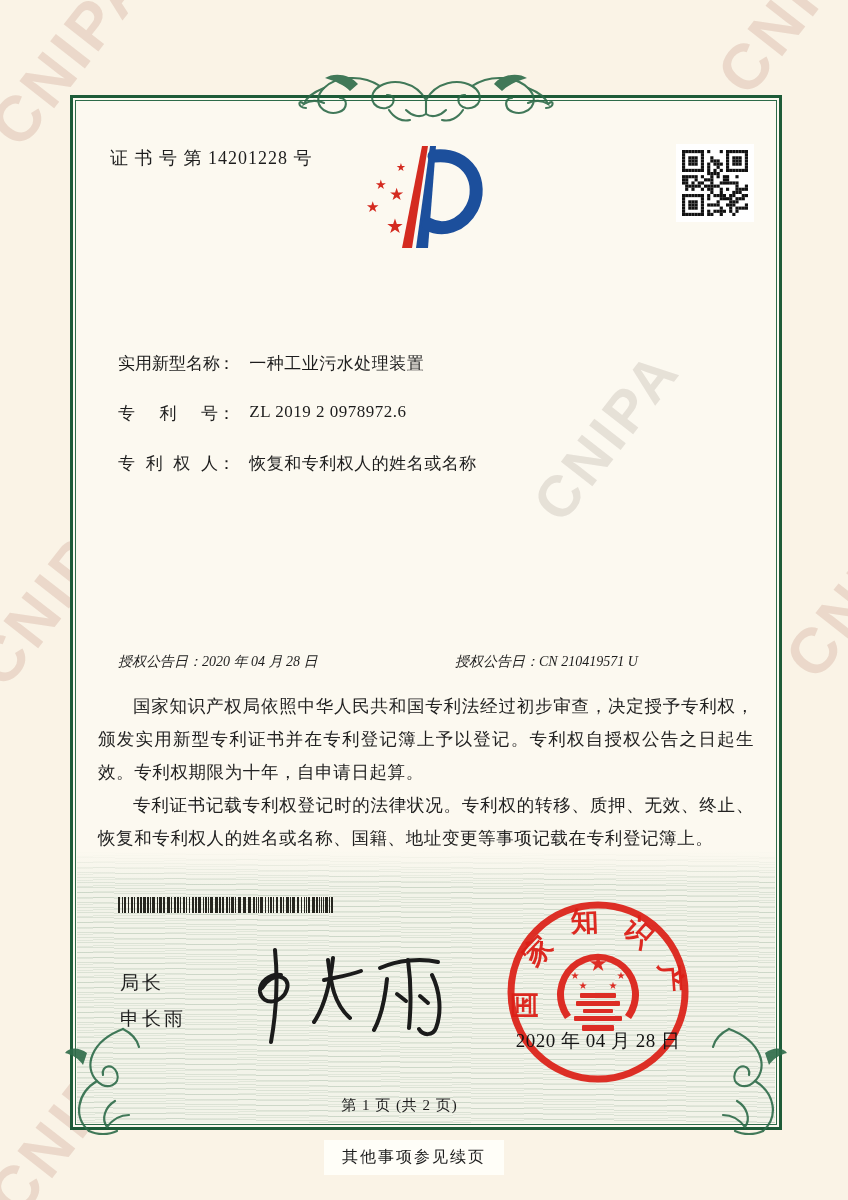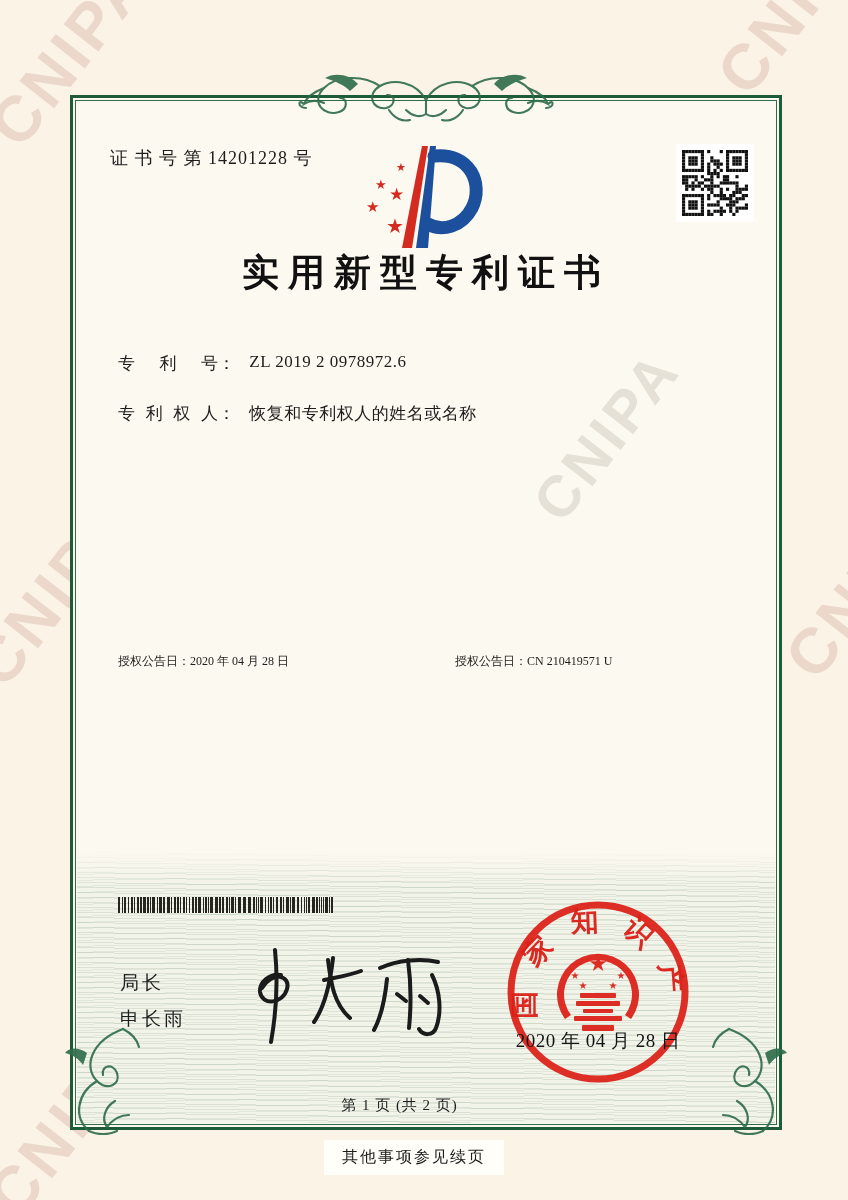--- a/index.html
+++ b/index.html
@@ -43,21 +43,21 @@
   .title {
     position:absolute; left:70px; top:248px; width:712px; text-align:center; z-index:5;
     font-size:37px; font-weight:bold; letter-spacing:9px; color:#111;
   }
   
   .fields { position:absolute; left:118px; top:352px; z-index:5; font-size:17px; }
   .frow { height:24px; margin-bottom:26px; white-space:nowrap; }
   .flabel { display:inline-block; width:100px; text-align:justify; text-align-last:justify; vertical-align:top; }
   .colon { display:inline-block; vertical-align:top; }
   .fvalue { display:inline-block; margin-left:10px; letter-spacing:.5px; vertical-align:top; }
-  .grant-row { position:absolute; left:118px; top:653px; z-index:5; font-size:12px; white-space:nowrap; }
+  .grant-row { position:absolute; left:118px; top:653px; z-index:5; font-size:14px; white-space:nowrap;font-style:italic; }
   .grant-right { position:absolute; left:337px; top:0; }
   
   .body-text {
     position:absolute; left:98px; top:690px; width:656px; z-index:5;
     font-size:17.5px; line-height:33px; letter-spacing:.6px; color:#222; text-align:justify;
   }
   .body-text p { text-indent:2em; }
   
   .barcode { position:absolute; left:118px; top:897px; width:222px; height:16px; z-index:5; font-size:0; }
   .barcode i { display:inline-block; height:100%; background:#26261f; }
@@ -365,40 +365,47 @@
         <rect x="12" y="60" width="3" height="3" fill="#111"></rect>
         <rect x="15" y="60" width="3" height="3" fill="#111"></rect>
         <rect x="18" y="60" width="3" height="3" fill="#111"></rect>
         <rect x="24" y="60" width="3" height="3" fill="#111"></rect>
         <rect x="27" y="60" width="3" height="3" fill="#111"></rect>
         <rect x="36" y="60" width="3" height="3" fill="#111"></rect>
         <rect x="48" y="60" width="3" height="3" fill="#111"></rect>
       </svg>
   </div>
 
-  <div class="title">实用新型专利证书</div>
 
   <div class="fields">
+    <div class="frow">
+      <span class="flabel">实用新型名称</span><span class="colon">：</span>
+      <span class="fvalue">一种工业污水处理装置</span>
+    </div>
     <div class="frow">
       <span class="flabel">专利号</span><span class="colon">：</span>
       <span class="fvalue">ZL 2019 2 0978972.6</span>
     </div>
     <div class="frow">
       <span class="flabel">专利权人</span><span class="colon">：</span>
       <span class="fvalue">恢复和专利权人的姓名或名称</span>
     </div>
   </div>
 
   <div class="grant-row">
     <span>授权公告日</span><span>：</span><span>2020 年 04 月 28 日</span>
     <span class="grant-right">
       <span>授权公告日</span><span>：</span><span>CN 210419571 U</span>
     </span>
   </div>
 
+  <div class="body-text">
+    <p>国家知识产权局依照中华人民共和国专利法经过初步审查，决定授予专利权，颁发实用新型专利证书并在专利登记簿上予以登记。专利权自授权公告之日起生效。专利权期限为十年，自申请日起算。</p>
+    <p>专利证书记载专利权登记时的法律状况。专利权的转移、质押、无效、终止、恢复和专利权人的姓名或名称、国籍、地址变更等事项记载在专利登记簿上。</p>
+  </div>
 
   <div class="barcode"><i style="width:2px;margin-right:2px"></i><i style="width:1px;margin-right:1px"></i><i style="width:2px;margin-right:2px"></i><i style="width:1px;margin-right:2px"></i><i style="width:2px;margin-right:1px"></i><i style="width:1px;margin-right:2px"></i><i style="width:2px;margin-right:1px"></i><i style="width:2px;margin-right:1px"></i><i style="width:3px;margin-right:1px"></i><i style="width:2px;margin-right:1px"></i><i style="width:1px;margin-right:1px"></i><i style="width:3px;margin-right:2px"></i><i style="width:1px;margin-right:1px"></i><i style="width:3px;margin-right:1px"></i><i style="width:2px;margin-right:2px"></i><i style="width:3px;margin-right:1px"></i><i style="width:1px;margin-right:2px"></i><i style="width:2px;margin-right:1px"></i><i style="width:2px;margin-right:1px"></i><i style="width:1px;margin-right:2px"></i><i style="width:2px;margin-right:1px"></i><i style="width:1px;margin-right:2px"></i><i style="width:1px;margin-right:2px"></i><i style="width:2px;margin-right:1px"></i><i style="width:2px;margin-right:1px"></i><i style="width:3px;margin-right:2px"></i><i style="width:1px;margin-right:1px"></i><i style="width:2px;margin-right:1px"></i><i style="width:1px;margin-right:1px"></i><i style="width:3px;margin-right:2px"></i><i style="width:3px;margin-right:1px"></i><i style="width:2px;margin-right:1px"></i><i style="width:2px;margin-right:2px"></i><i style="width:2px;margin-right:1px"></i><i style="width:1px;margin-right:1px"></i><i style="width:3px;margin-right:1px"></i><i style="width:1px;margin-right:2px"></i><i style="width:3px;margin-right:2px"></i><i style="width:3px;margin-right:2px"></i><i style="width:3px;margin-right:2px"></i><i style="width:2px;margin-right:1px"></i><i style="width:1px;margin-right:1px"></i><i style="width:1px;margin-right:1px"></i><i style="width:3px;margin-right:2px"></i><i style="width:1px;margin-right:2px"></i><i style="width:1px;margin-right:1px"></i><i style="width:2px;margin-right:1px"></i><i style="width:1px;margin-right:2px"></i><i style="width:2px;margin-right:2px"></i><i style="width:2px;margin-right:1px"></i><i style="width:1px;margin-right:2px"></i><i style="width:3px;margin-right:1px"></i><i style="width:1px;margin-right:1px"></i><i style="width:3px;margin-right:2px"></i><i style="width:2px;margin-right:2px"></i><i style="width:1px;margin-right:2px"></i><i style="width:1px;margin-right:1px"></i><i style="width:1px;margin-right:1px"></i><i style="width:2px;margin-right:2px"></i><i style="width:3px;margin-right:1px"></i><i style="width:2px;margin-right:1px"></i><i style="width:1px;margin-right:1px"></i><i style="width:1px;margin-right:1px"></i><i style="width:1px;margin-right:1px"></i><i style="width:3px;margin-right:1px"></i><i style="width:1px;margin-right:1px"></i><i style="width:2px;margin-right:1px"></i></div>
 
   <div class="director-title">局长</div>
   <div class="director-name">申长雨</div>
 
   <div class="signature">
     <svg width="220" height="105" viewBox="0 0 220 105" fill="none" stroke="#1b1b1b" stroke-width="4" stroke-linecap="round" stroke-linejoin="round">
       <path d="M30,44 c10,-17 29,-13 25,1 c-4,15 -25,17 -27,3 c-1,-10 10,-19 21,-17"></path>
       <path d="M43,6 c3,30 1,64 -4,92"></path>

